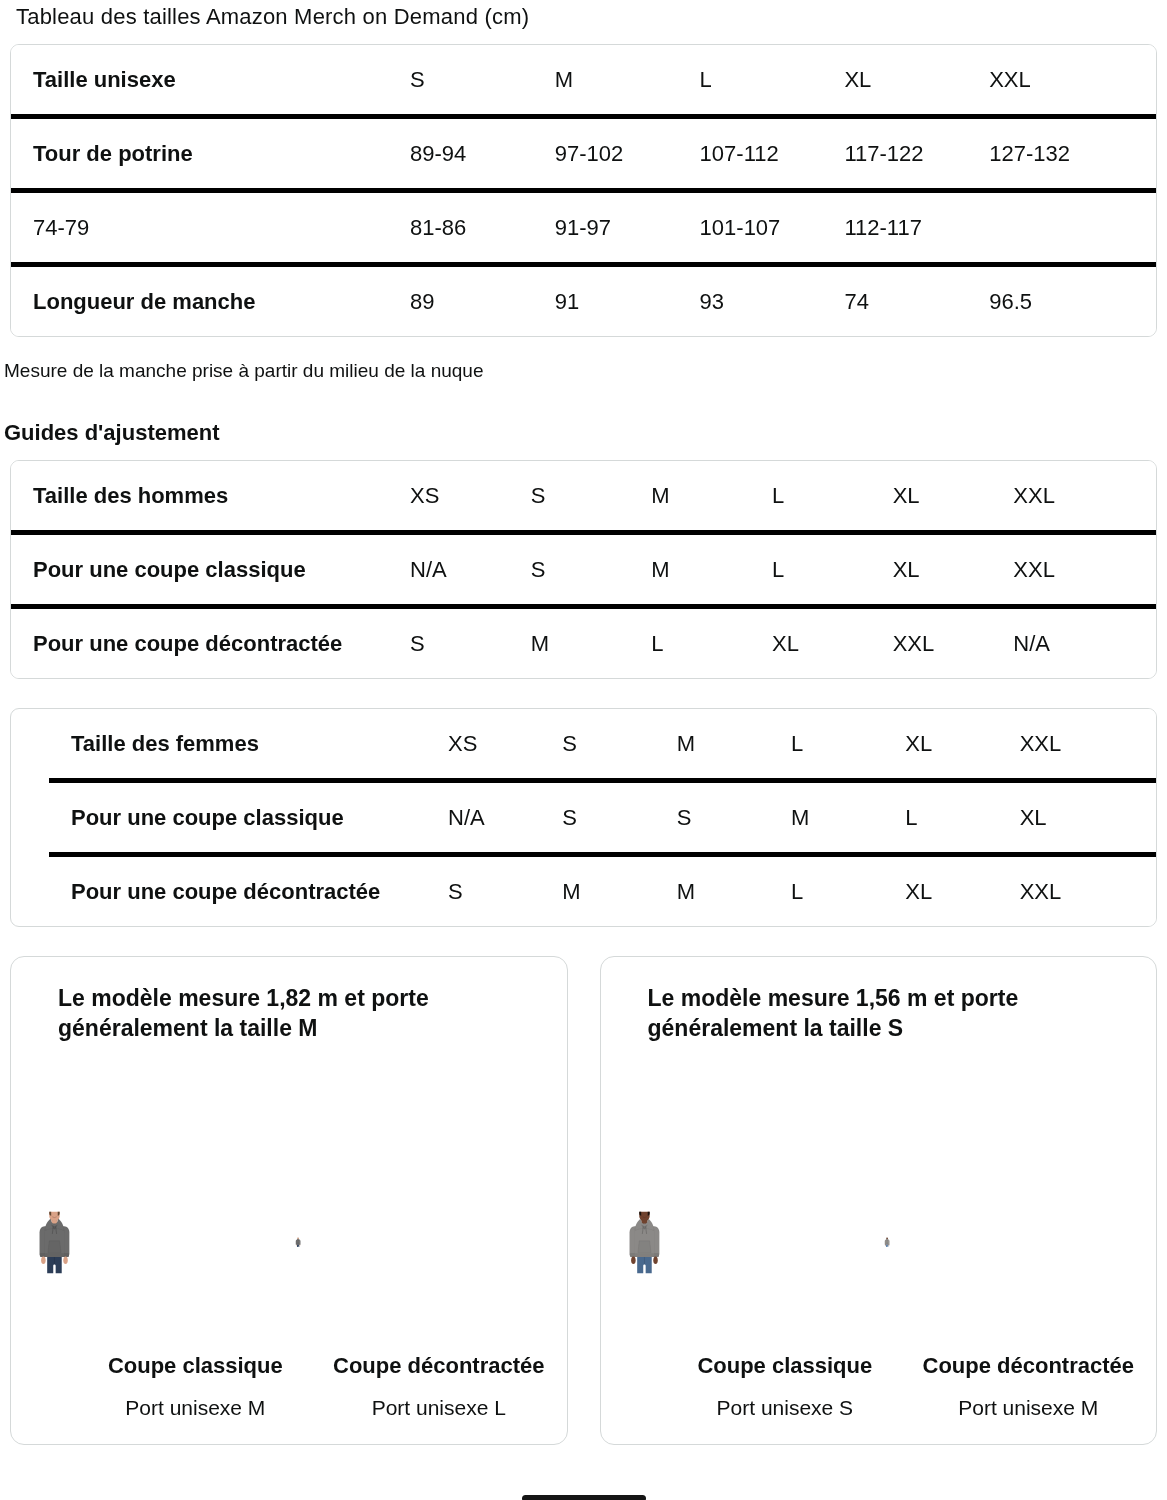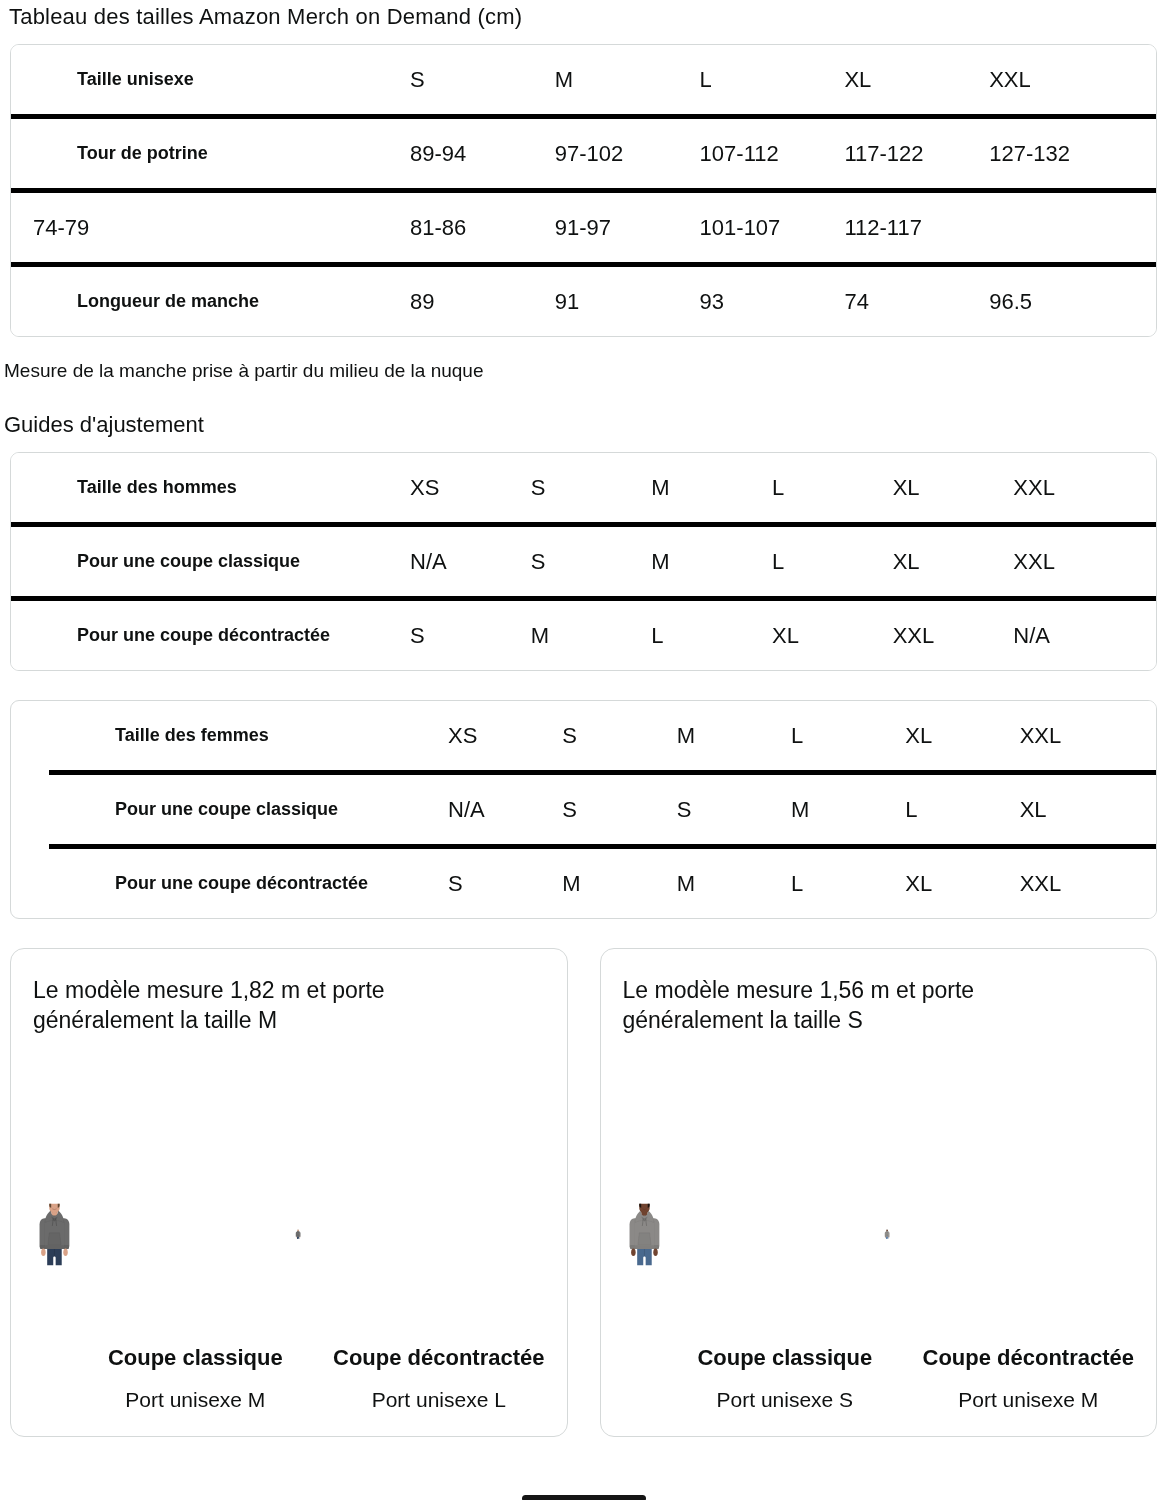--- a/index.html
+++ b/index.html
@@ -6,65 +6,65 @@
   body {
     width: 1167px; height: 1500px;
     background: #ffffff;
     color: #0f1111;
     font-family: "Liberation Sans", "DejaVu Sans", sans-serif;
     position: relative;
     overflow: hidden;
   }
   .page-title {
     font-size: 22px; font-weight: 400;
-    margin: 4px 0 0 9px;
+    margin: 4px 0 0 16px;
     letter-spacing: 0.2px;
   }
   .table {
     margin: 14px 10px 0;
     border: 1px solid #d5d9d9;
     border-radius: 9px;
     background: #fff;
     overflow: hidden;
   }
   .trow {
     display: grid;
     align-items: center;
     height: 69px;
     padding: 0 22px;
     border-top: 5px solid #000000;
     background: #fff;
   }
   .trow:first-child { border-top: none; }
   .row5 { grid-template-columns: 377px repeat(5, 1fr); }
   .row6 { grid-template-columns: 377px repeat(6, 1fr); }
-  .lbl { font-weight: 700; font-size: 18px; white-space: nowrap; margin-left: 44px; }
+  .lbl { font-weight: 700; font-size: 22px; white-space: nowrap; }
   .val { font-weight: 400; font-size: 22px; white-space: nowrap; }
   .note {
     margin: 23px 0 0 4px;
     font-size: 19px; font-weight: 400;
   }
   .section-heading {
-    margin: 30px 0 0 4px;
-    font-size: 22px; font-weight: 400;
+    margin: 38px 0 0 4px;
+    font-size: 22px; font-weight: 700;
   }
   .table + .table { margin-top: 29px; padding-left: 38px; }
   .cards {
     display: flex; gap: 32px;
     margin: 29px 10px 0;
   }
   .card {
     flex: 1;
     border: 1px solid #d5d9d9;
     border-radius: 14px;
     padding: 26px 22px 24px;
     background: #fff;
   }
   .card-title {
-    font-size: 23px; line-height: 30px; font-weight: 400;
+    font-size: 23px; line-height: 30px; font-weight: 700; margin-left: 25px;
   }
   .models { display: flex; gap: 12px; margin-top: 22px; }
   .model-col { flex: 1; display: flex; align-items: flex-end; min-width: 0; gap: 32px; }
   .model-svg { width: 100%; height: 355px; display: block; }
   .model-svg use { transform-box: view-box; }
   .relaxed .model-svg use { transform: scale(1.09, 1.03); transform-origin: 50% 95%; }
   .cap-fit { margin-top: 16px; font-weight: 700; font-size: 22px; text-align: center; white-space: nowrap; }
   .cap-size { margin-top: 17px; font-weight: 400; font-size: 21px; text-align: center; white-space: nowrap; }
   .home-indicator {
     position: absolute;

